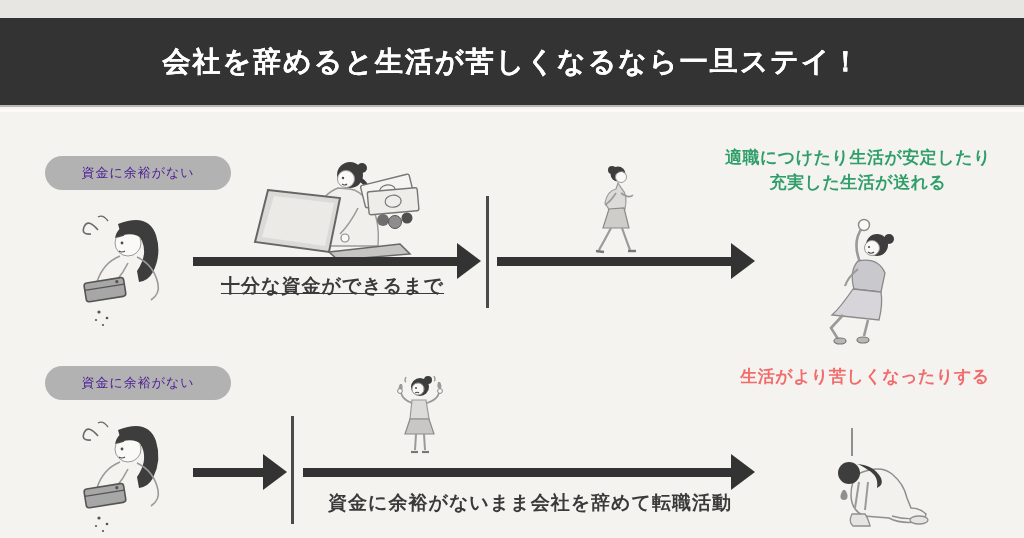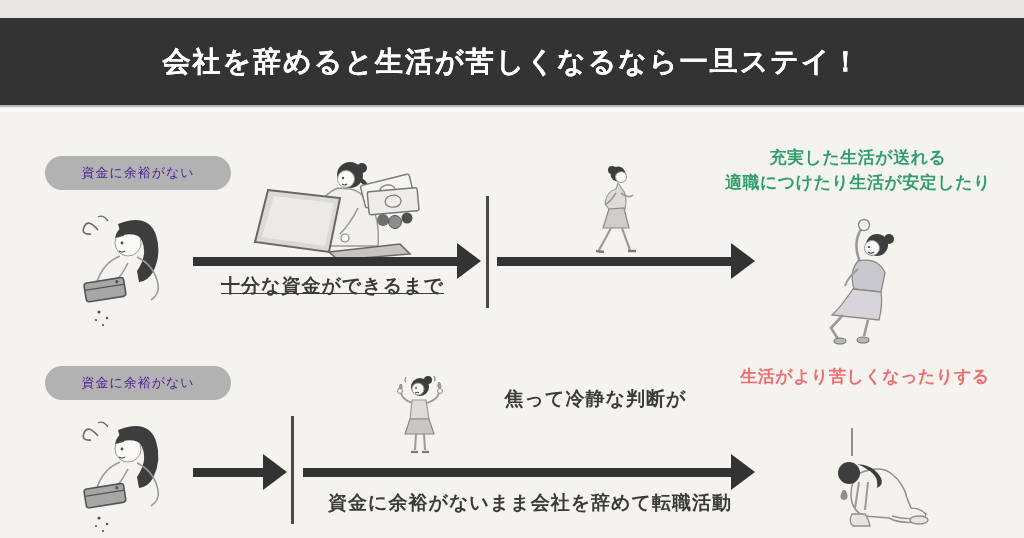--- a/index.html
+++ b/index.html
@@ -144,22 +144,22 @@
       <path d="M34 64 L39 78 L42 86" fill="none" stroke="#9a9a9a" stroke-width="2.2"></path>
       <path d="M8 87 l8 1" stroke="#777" stroke-width="2.4"></path>
       <path d="M40 87 l8 0" stroke="#777" stroke-width="2.4"></path>
     </svg>
   </div>
 
   <div class="abs arrow-bar" style="left:497px; top:239px; width:234px;"></div>
   <div class="abs arrow-head" style="left:731px; top:225px;"></div>
 
   <div class="abs outcome good" style="left:697px; top:127px; width:322px;">
+    <div>適職につけたり生活が安定したり</div>
     <div>充実した生活が送れる</div>
-    <div>適職につけたり生活が安定したり</div>
   </div>
 
   <div class="abs" style="left:798px; top:198px;">
     <svg width="118" height="130" viewBox="0 0 118 130">
       <path d="M62 46 Q54 26 64 12" fill="none" stroke="#9a9a9a" stroke-width="2.6"></path>
       <circle cx="66" cy="9" r="5.5" fill="#fbf9f6" stroke="#888" stroke-width="1.4"></circle>
       <circle cx="79" cy="29" r="11" fill="#3d3d3d"></circle>
       <circle cx="91" cy="23" r="5" fill="#3d3d3d"></circle>
       <circle cx="74" cy="32" r="7.5" fill="#fbf9f6" stroke="#9a9a9a" stroke-width="1"></circle>
       <circle cx="71" cy="31" r="1.1" fill="#4a4a4a"></circle>
@@ -226,21 +226,20 @@
       <circle cx="48" cy="17" r="2.4" fill="#fbf9f6" stroke="#888" stroke-width="1"></circle>
       <path d="M18 45 L13 60 L42 60 L37 45 Z" fill="#c9c7c3" stroke="#8a8a8a" stroke-width="1.2"></path>
       <path d="M24 60 L23 76" stroke="#9a9a9a" stroke-width="2"></path>
       <path d="M32 60 L33 76" stroke="#9a9a9a" stroke-width="2"></path>
       <path d="M19 78 l7 0" stroke="#777" stroke-width="2.2"></path>
       <path d="M30 78 l7 0" stroke="#777" stroke-width="2.2"></path>
     </svg>
   </div>
 
   <div class="abs caption" style="left:468px; top:367px; width:255px;">
-    <div>焦って冷静な判断が</div>
   </div>
 
   <div class="abs arrow-bar" style="left:303px; top:450px; width:428px;"></div>
   <div class="abs arrow-head" style="left:731px; top:436px;"></div>
 
   <div class="abs caption" style="left:320px; top:471px; width:420px;">
     <div>資金に余裕がないまま会社を辞めて転職活動</div>
   </div>
 
   <div class="abs outcome bad" style="left:706px; top:346px; width:318px;">

